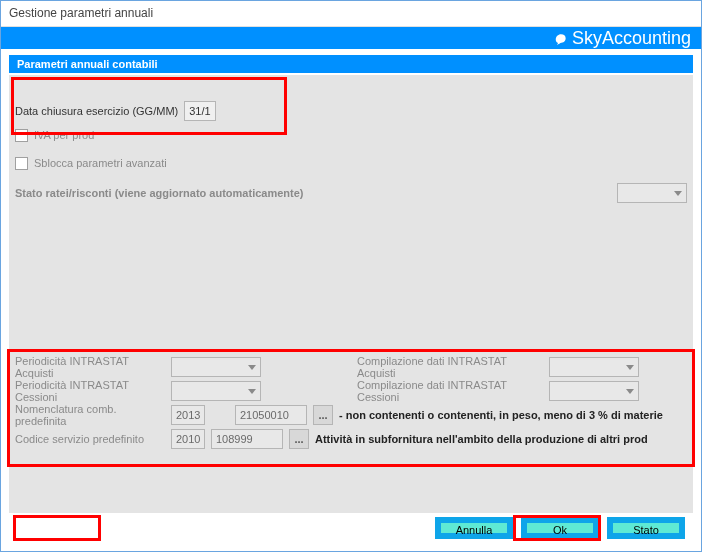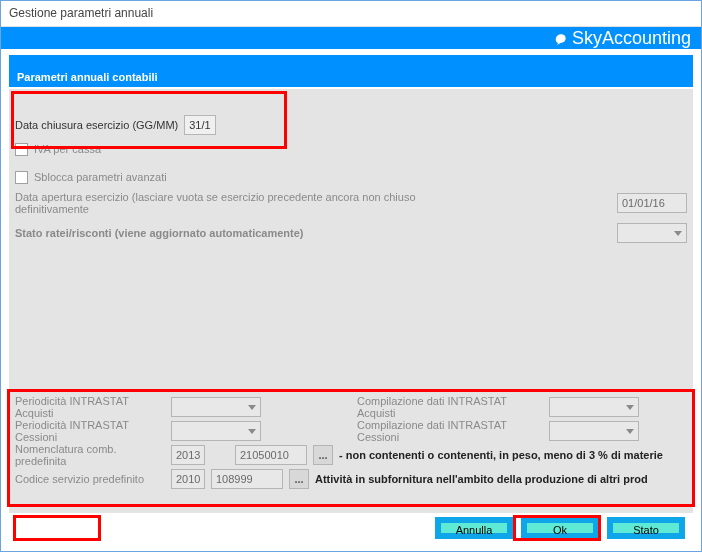--- a/index.html
+++ b/index.html
@@ -48,21 +48,21 @@
     padding: 6px 8px 8px 8px;
     display: flex;
     flex-direction: column;
     background: #ffffff;
   }
   .section-header {
     background: #0090ff;
     color: #ffffff;
     font-size: 11px;
     font-weight: bold;
-    padding: 16px 8px;
+    padding: 3px 8px;
     height: 18px;
   }
   .content {
     flex: 1;
     background: #e4e4e4;
     border-top: none;
     position: relative;
     margin-top: 2px;
   }
   .row {
@@ -180,35 +180,30 @@
 
     <div class="content">
 
       <div style="position:relative; padding-top:8px;">
         <div class="row" style="margin-top:16px;">
           <span class="lbl">Data chiusura esercizio (GG/MM)</span>
           <input type="text" style="width: 32px; text-align: center;" value="31/12">
         </div>
         <div class="row">
           <span class="checkbox"></span>
-          <span class="lbl disabled">IVA per cassa</span>
+          <span class="lbl disabled">IVA per prod</span>
         </div>
         <div class="highlight-red" style="left:2px; top:2px; width:276px; height:58px;"></div>
       </div>
 
       <div class="row" style="margin-top:4px;">
         <span class="checkbox"></span>
         <span class="lbl disabled">Sblocca parametri avanzati</span>
       </div>
 
-      <div class="row" style="margin-top:2px;">
-        <span class="lbl disabled" style="width:450px;">Data apertura esercizio (lasciare vuota se esercizio precedente ancora non chiuso definitivamente</span>
-        <div style="flex:1;"></div>
-        <input type="text" disabled="" style="width: 70px; margin-left: auto;" value="01/01/16">
-      </div>
 
       <div class="row" style="margin-top:6px;font-weight:bold;">
         <span class="lbl disabled">Stato ratei/risconti (viene aggiornato automaticamente)</span>
         <div style="flex:1;"></div>
         <span class="select" style="width:70px;">
             <span class="caret"></span>
           </span>
       </div>
 
       <div style="height:150px;"></div>

